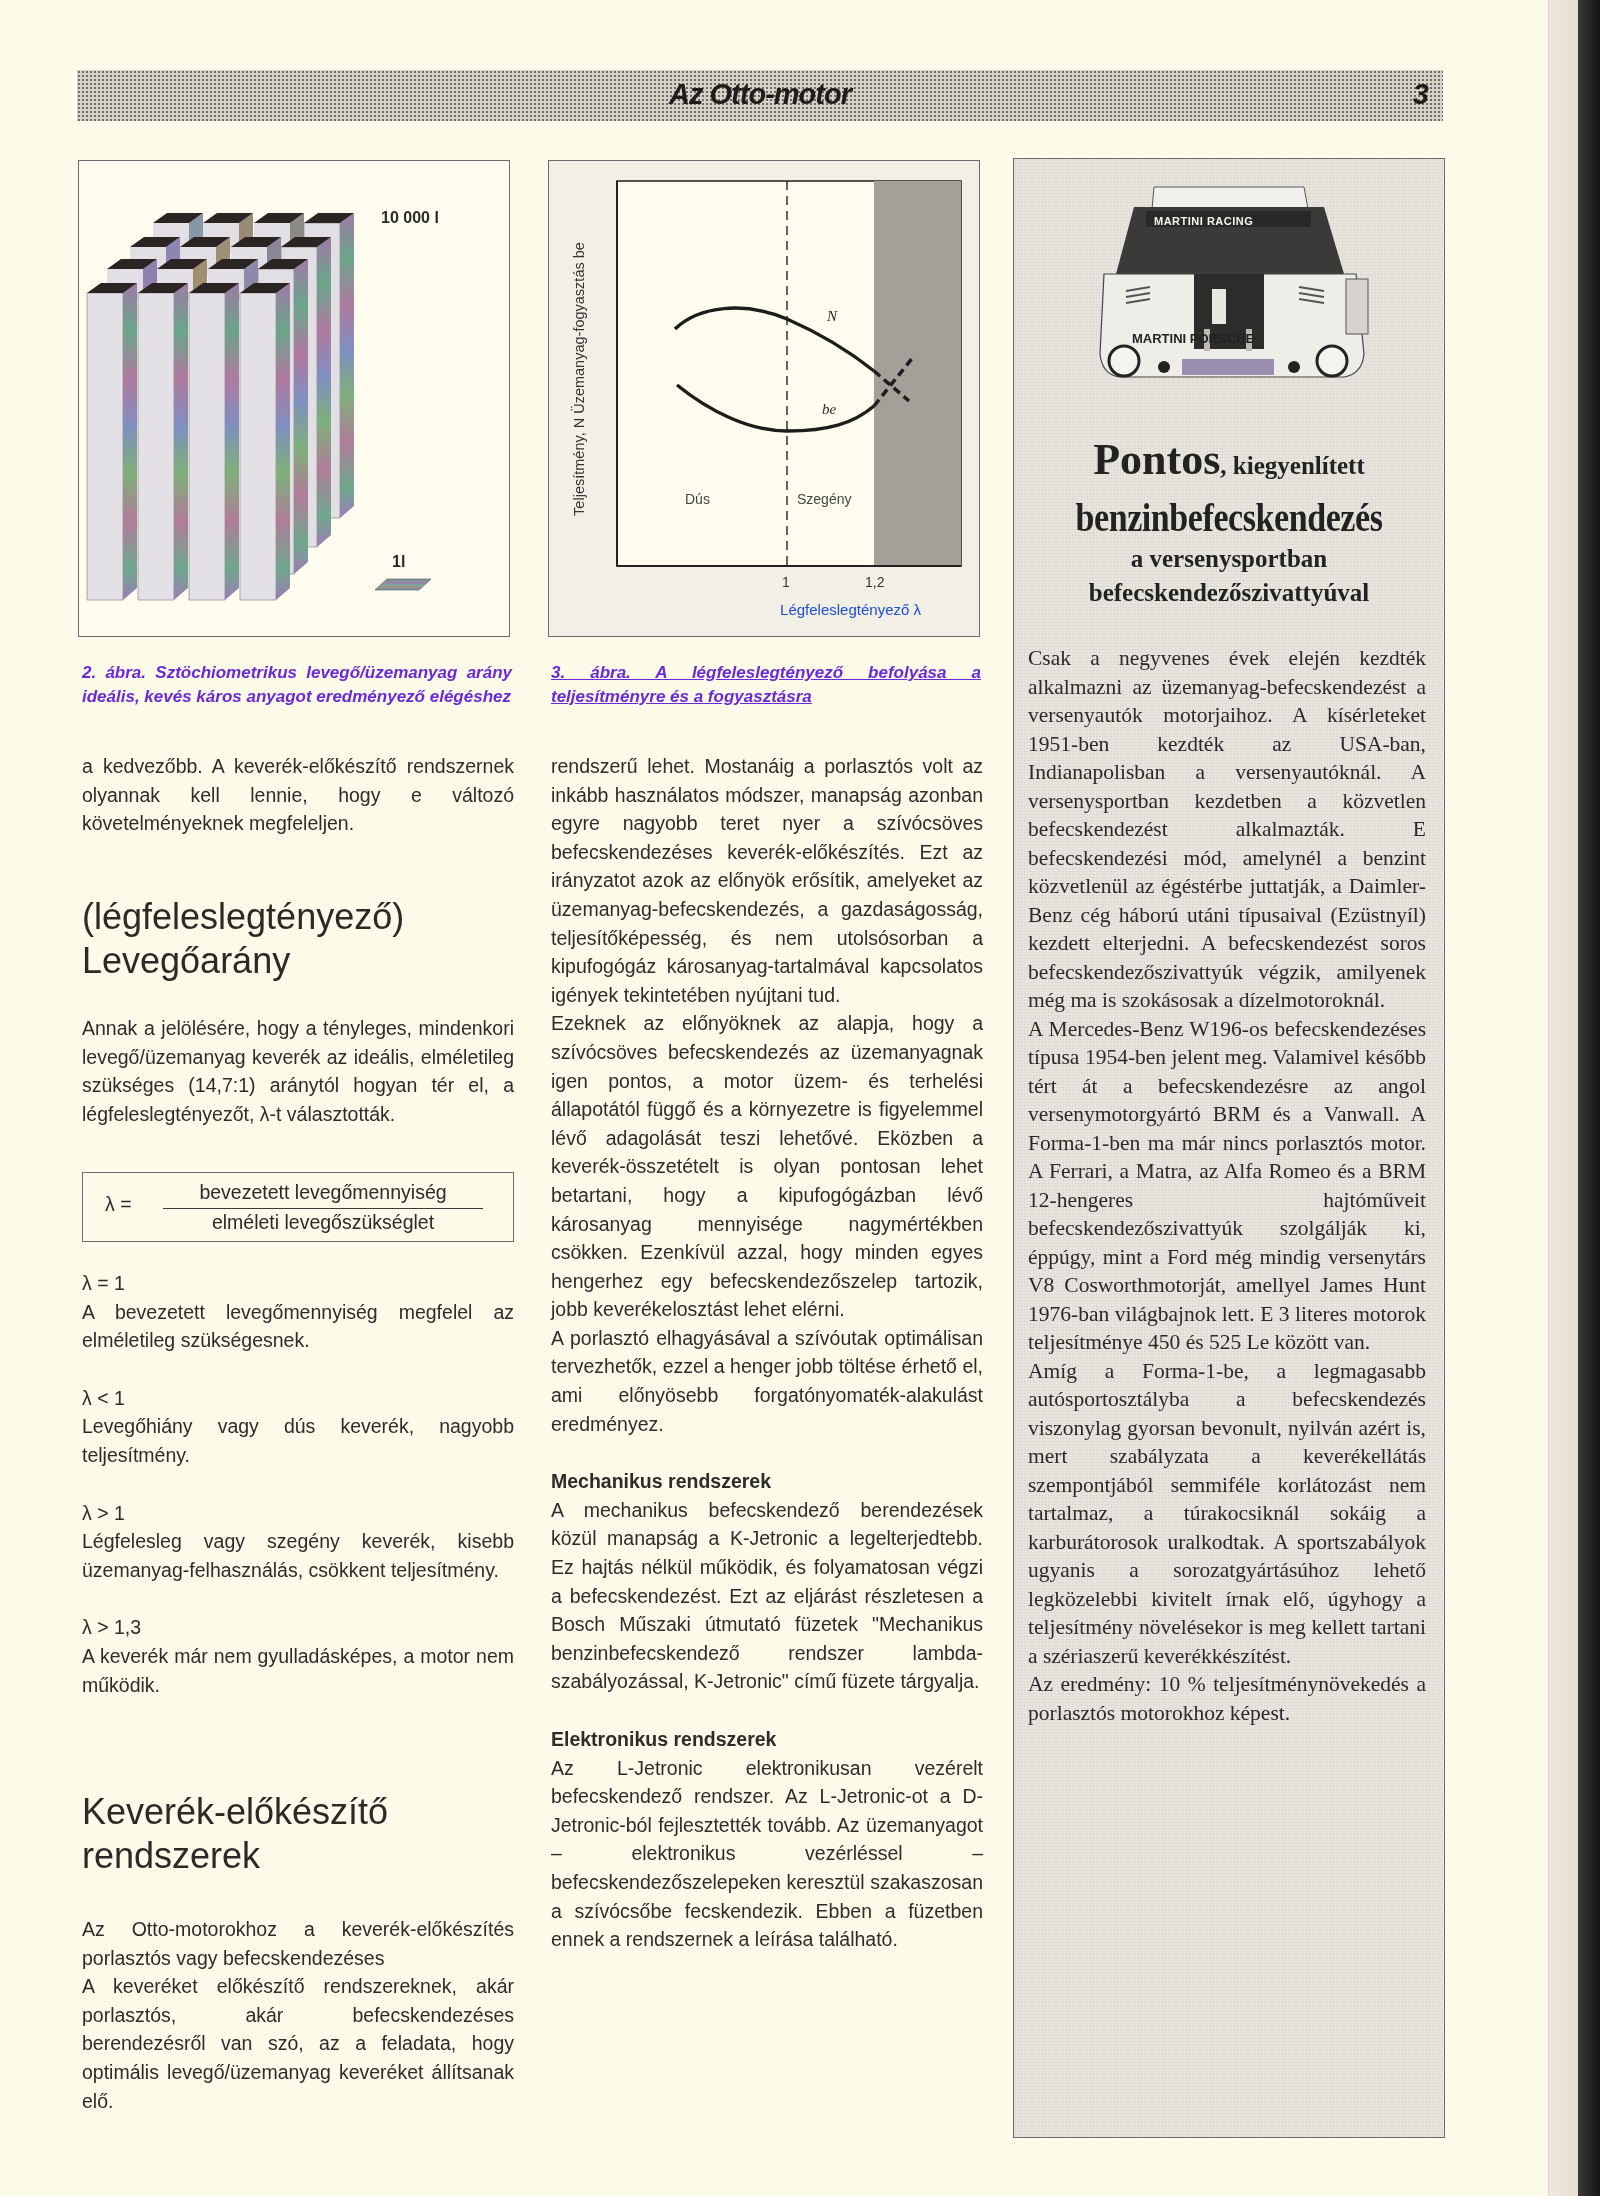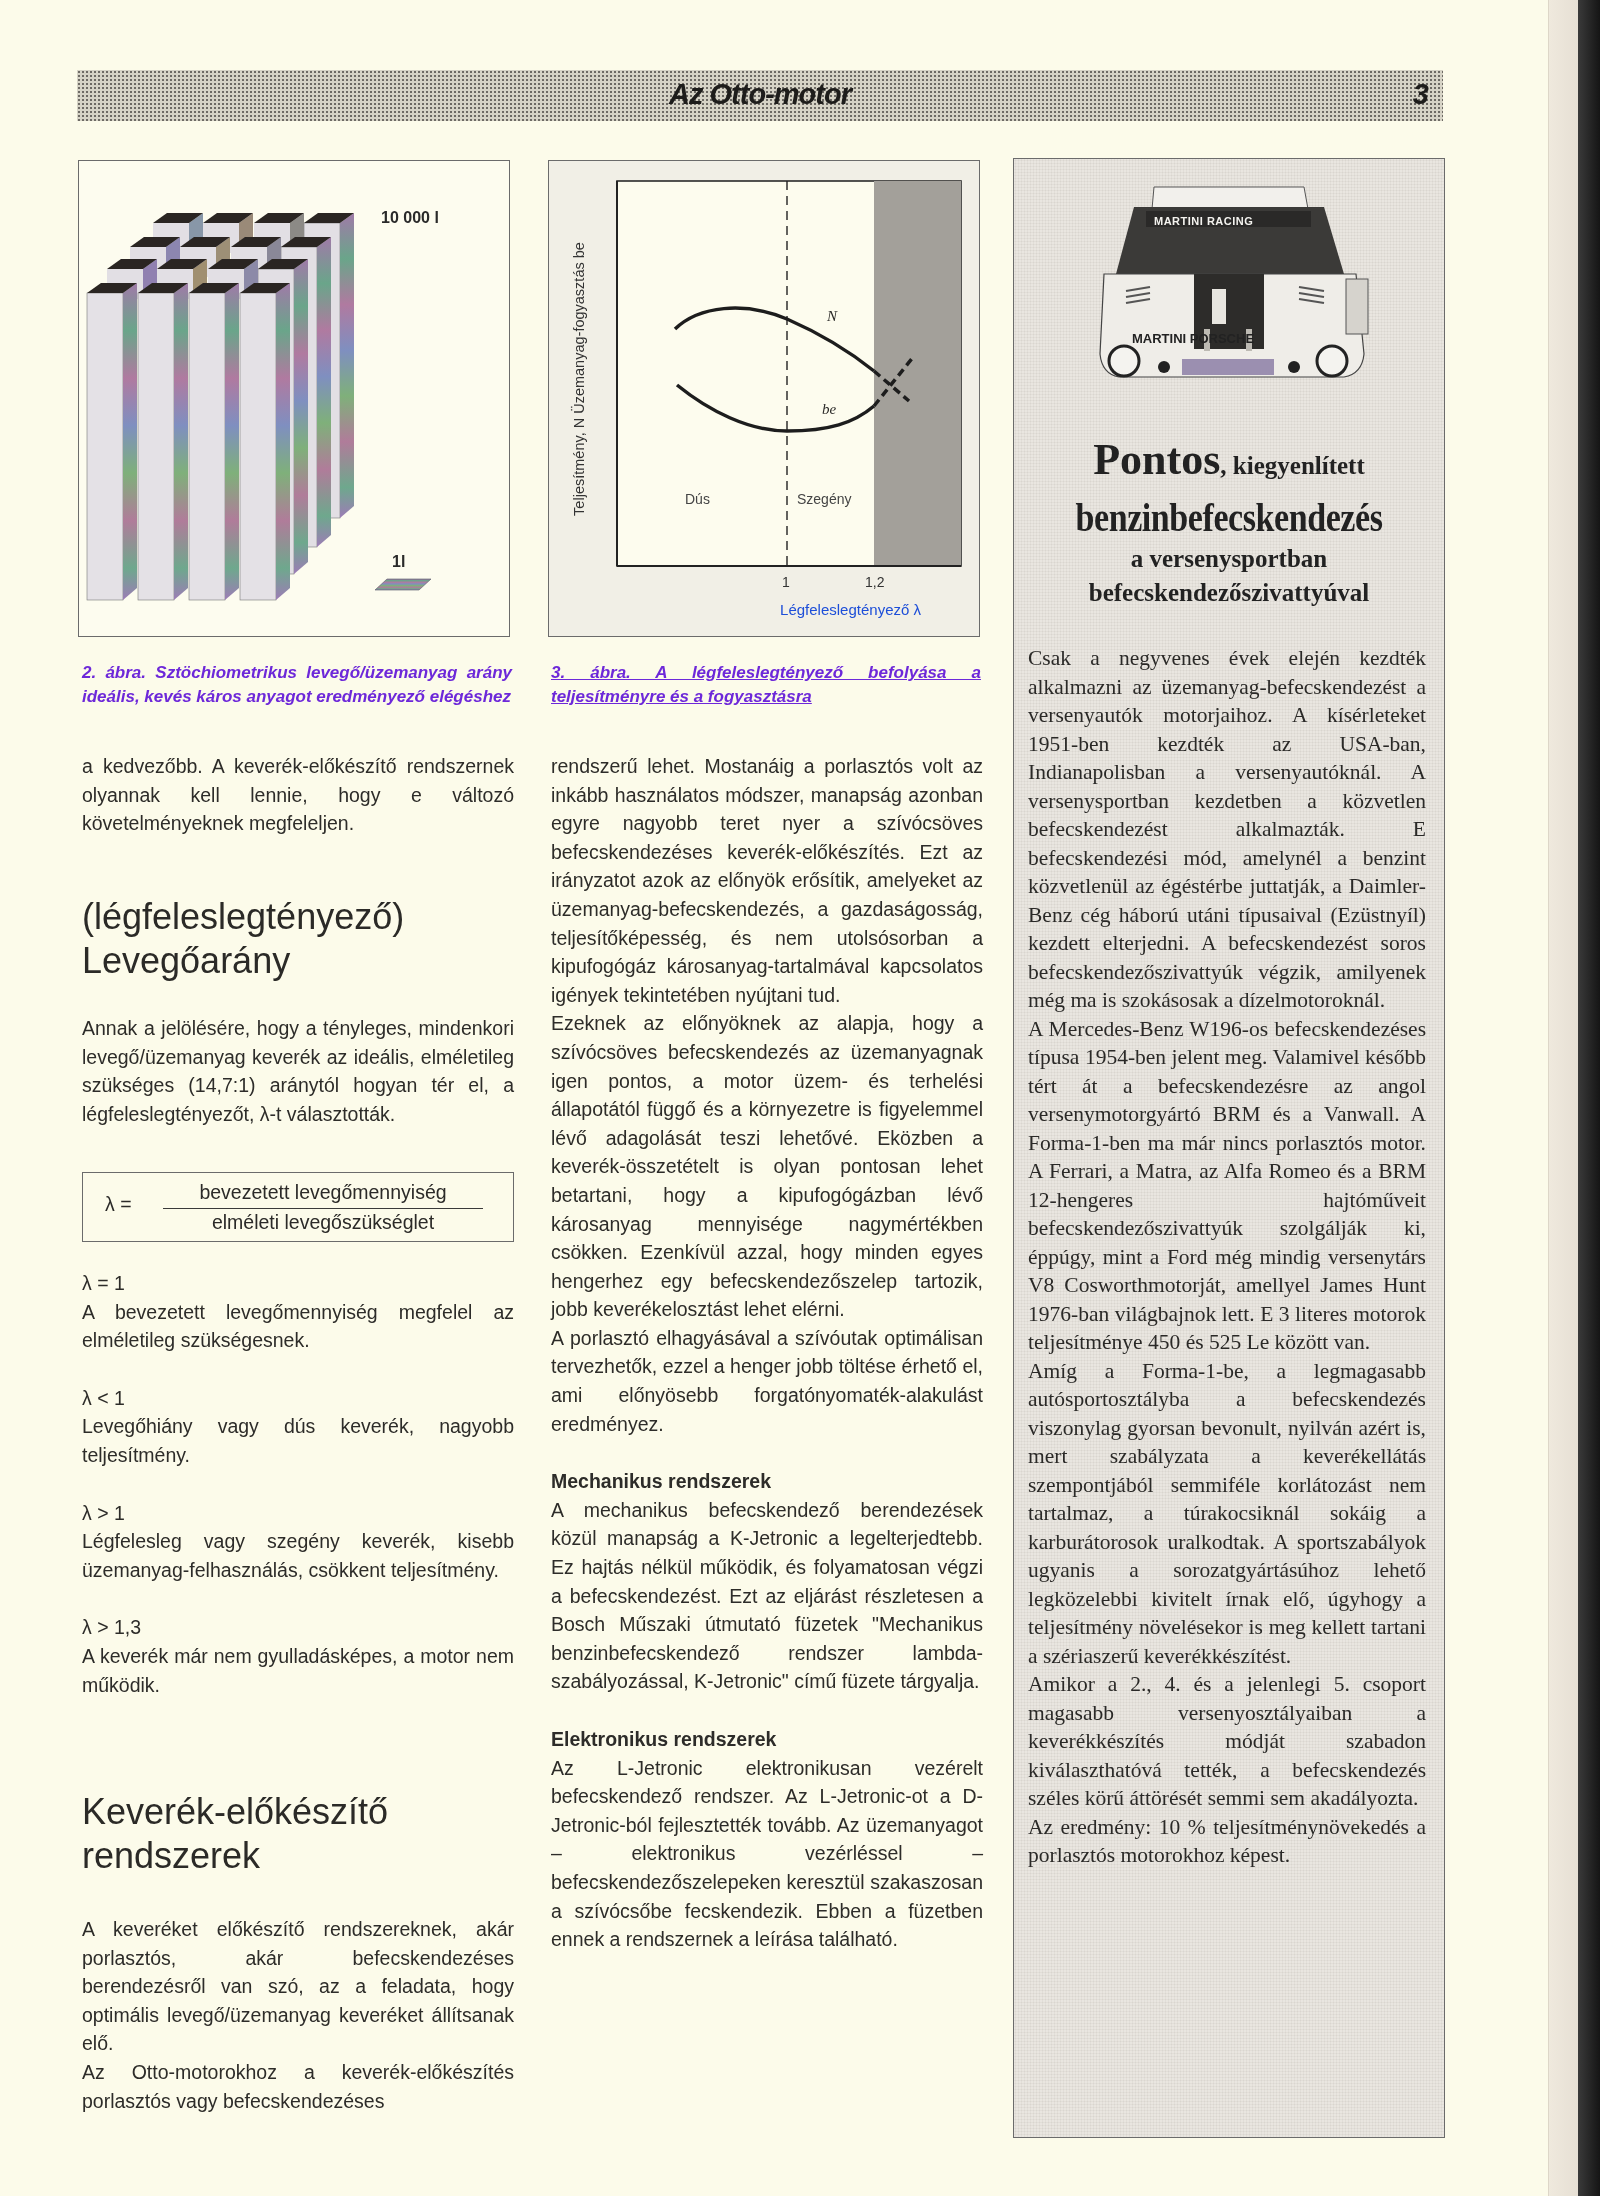--- a/index.html
+++ b/index.html
@@ -237,22 +237,22 @@
   <p class="lam">λ &gt; 1</p>
   <p>Légfelesleg vagy szegény keverék, kisebb üzemanyag-felhasználás, csökkent teljesítmény.</p>
   <div style="height:29px"></div>
   <p class="lam">λ &gt; 1,3</p>
   <p>A keverék már nem gyulladásképes, a motor nem működik.</p>
 </div>
 <div class="col" id="col1e">
   <div class="heading">Keverék-előkészítő</div>
   <div class="heading">rendszerek</div>
   <div style="height:37px"></div>
+  <p>Az Otto-motorokhoz a keverék-előkészítés porlasztós vagy befecskendezéses</p>
   <p>A keveréket előkészítő rendszereknek, akár porlasztós, akár befecskendezéses berendezésről van szó, az a feladata, hogy optimális levegő/üzemanyag keveréket állítsanak elő.</p>
-  <p>Az Otto-motorokhoz a keverék-előkészítés porlasztós vagy befecskendezéses</p>
 </div>
 
 <div class="col" id="col2">
   <p>rendszerű lehet. Mostanáig a porlasztós volt az inkább használatos módszer, manapság azonban egyre nagyobb teret nyer a szívócsöves befecskendezéses keverék-előkészítés. Ezt az irányzatot azok az előnyök erősítik, amelyeket az üzemanyag-befecskendezés, a gazdaságosság, teljesítőképesség, és nem utolsósorban a kipufogógáz károsanyag-tartalmával kapcsolatos igények tekintetében nyújtani tud.</p>
   <p>Ezeknek az előnyöknek az alapja, hogy a szívócsöves befecskendezés az üzemanyagnak igen pontos, a motor üzem- és terhelési állapotától függő és a környezetre is figyelemmel lévő adagolását teszi lehetővé. Eközben a keverék-összetételt is olyan pontosan lehet betartani, hogy a kipufogógázban lévő károsanyag mennyisége nagymértékben csökken. Ezenkívül azzal, hogy minden egyes hengerhez egy befecskendezőszelep tartozik, jobb keverékelosztást lehet elérni.</p>
   <p>A porlasztó elhagyásával a szívóutak optimálisan tervezhetők, ezzel a henger jobb töltése érhető el, ami előnyösebb forgatónyomaték-alakulást eredményez.</p>
   <div style="height:29px"></div>
   <p class="subhead">Mechanikus rendszerek</p>
   <p>A mechanikus befecskendező berendezések közül manapság a K-Jetronic a legelterjedtebb. Ez hajtás nélkül működik, és folyamatosan végzi a befecskendezést. Ezt az eljárást részletesen a Bosch Műszaki útmutató füzetek "Mechanikus benzinbefecskendező rendszer lambda-szabályozással, K-Jetronic" című füzete tárgyalja.</p>
   <div style="height:29px"></div>
@@ -299,16 +299,15 @@
     <span class="big">Pontos</span><span>, kiegyenlített</span>
   </div>
   <div class="side-title" id="st2">benzinbefecskendezés</div>
   <div class="side-title" id="st3">a versenysportban</div>
   <div class="side-title" id="st4">befecskendezőszivattyúval</div>
 
   <div id="side-body">
     <p>Csak a negyvenes évek elején kezdték alkalmazni az üzemanyag-befecskendezést a versenyautók motorjaihoz. A kísérleteket 1951-ben kezdték az USA-ban, Indianapolisban a versenyautóknál. A versenysportban kezdetben a közvetlen befecskendezést alkalmazták. E befecskendezési mód, amelynél a benzint közvetlenül az égéstérbe juttatják, a Daimler-Benz cég háború utáni típusaival (Ezüstnyíl) kezdett elterjedni. A befecskendezést soros befecskendezőszivattyúk végzik, amilyenek még ma is szokásosak a dízelmotoroknál.</p>
     <p>A Mercedes-Benz W196-os befecskendezéses típusa 1954-ben jelent meg. Valamivel később tért át a befecskendezésre az angol versenymotorgyártó BRM és a Vanwall. A Forma-1-ben ma már nincs porlasztós motor. A Ferrari, a Matra, az Alfa Romeo és a BRM 12-hengeres hajtóműveit befecskendezőszivattyúk szolgálják ki, éppúgy, mint a Ford még mindig versenytárs V8 Cosworthmotorját, amellyel James Hunt 1976-ban világbajnok lett. E 3 literes motorok teljesítménye 450 és 525 Le között van.</p>
     <p>Amíg a Forma-1-be, a legmagasabb autósportosztályba a befecskendezés viszonylag gyorsan bevonult, nyilván azért is, mert szabályzata a keverékellátás szempontjából semmiféle korlátozást nem tartalmaz, a túrakocsiknál sokáig a karburátorosok uralkodtak. A sportszabályok ugyanis a sorozatgyártásúhoz lehető legközelebbi kivitelt írnak elő, úgyhogy a teljesítmény növelésekor is meg kellett tartani a szériaszerű keverékkészítést.</p>
-    <p>Amikor a 2., 4. és a jelenlegi 5. csoport magasabb versenyosztályaiban a keverékkészítés módját szabadon kiválaszthatóvá tették, a befecskendezés széles körű áttörését semmi sem akadályozta.</p>
     <p>Az eredmény: 10 % teljesítménynövekedés a porlasztós motorokhoz képest.</p>
   </div>
 </div>
 
 </body></html>

